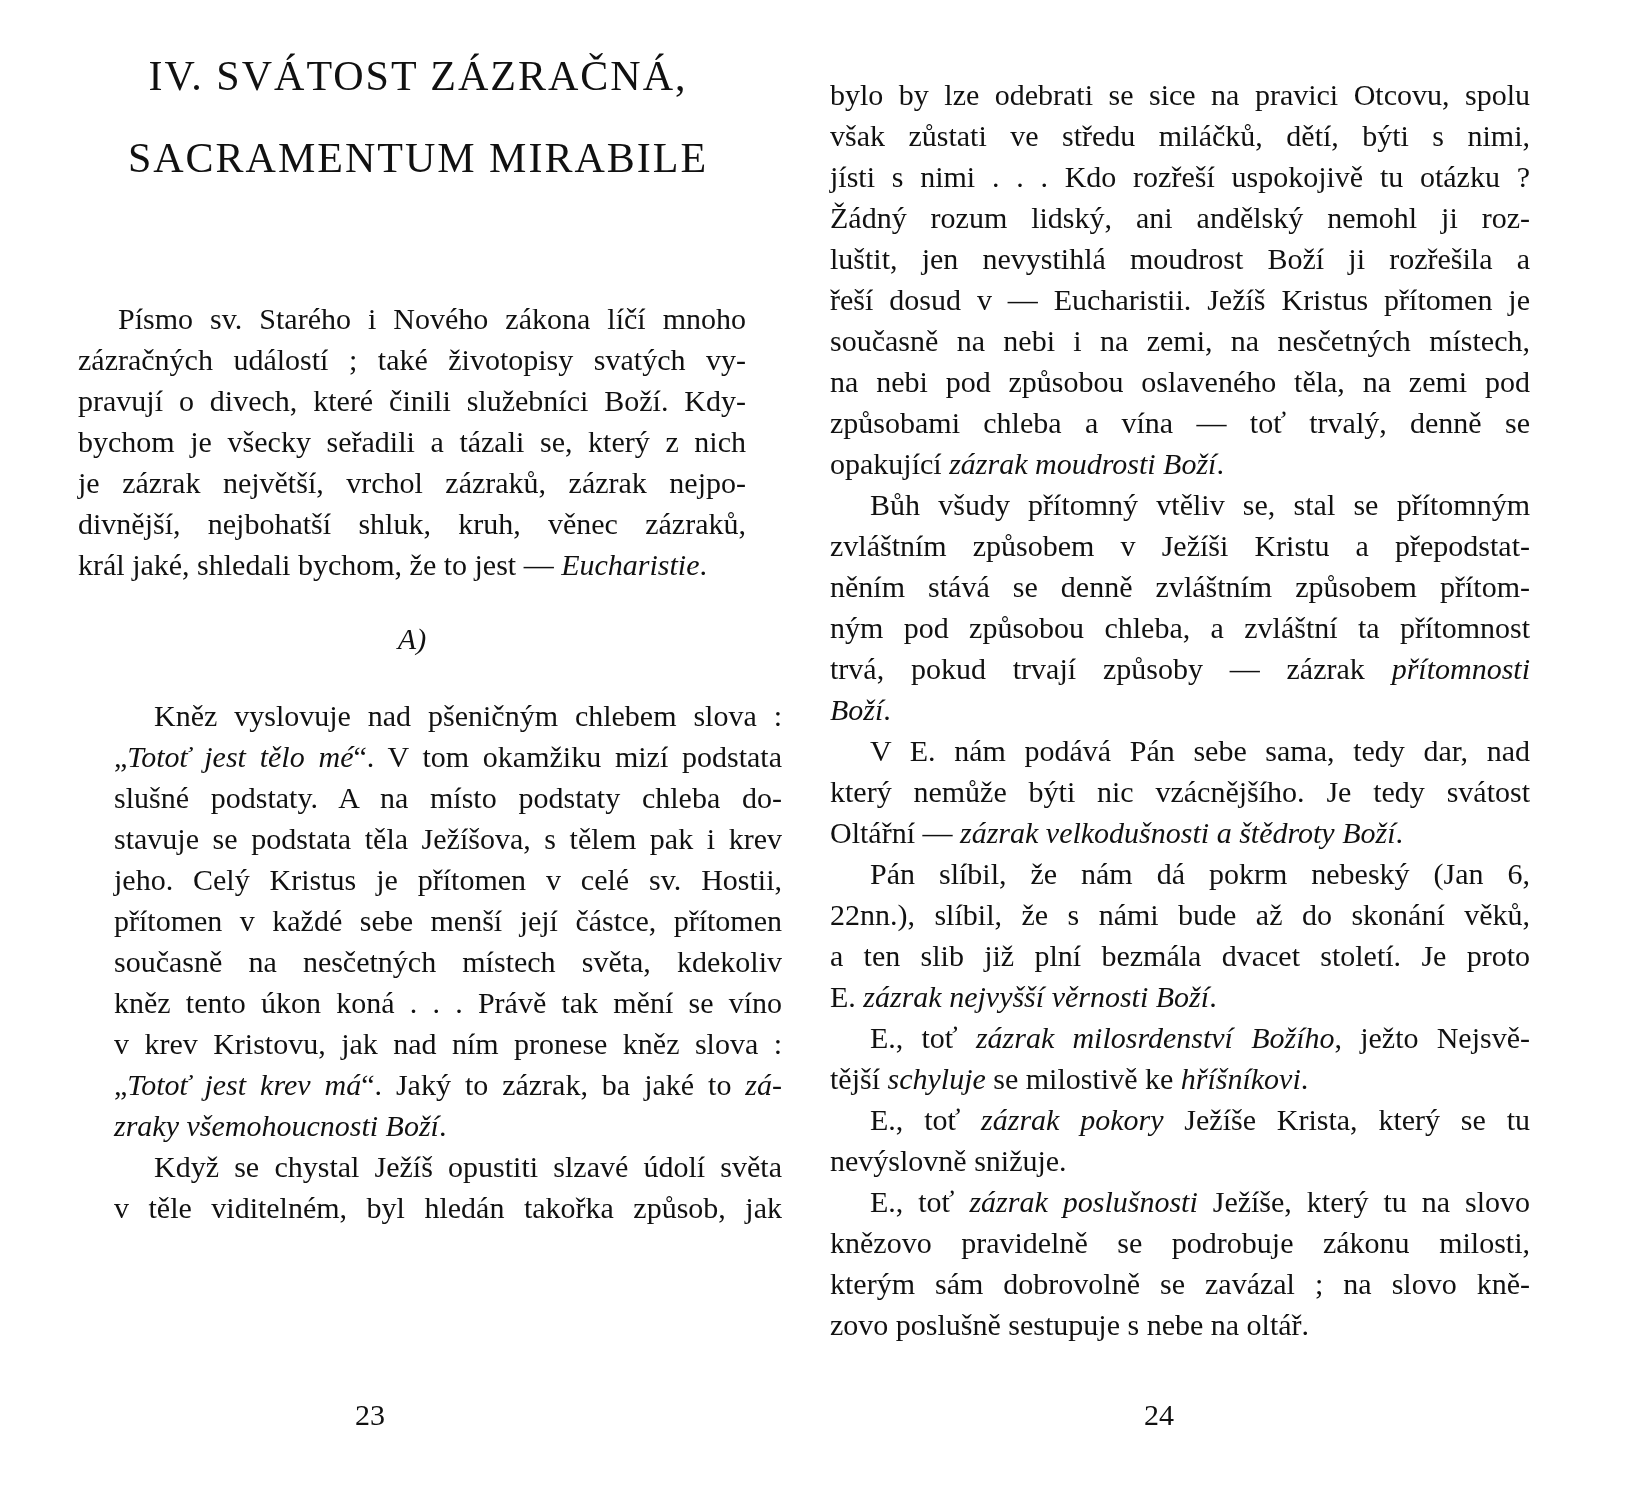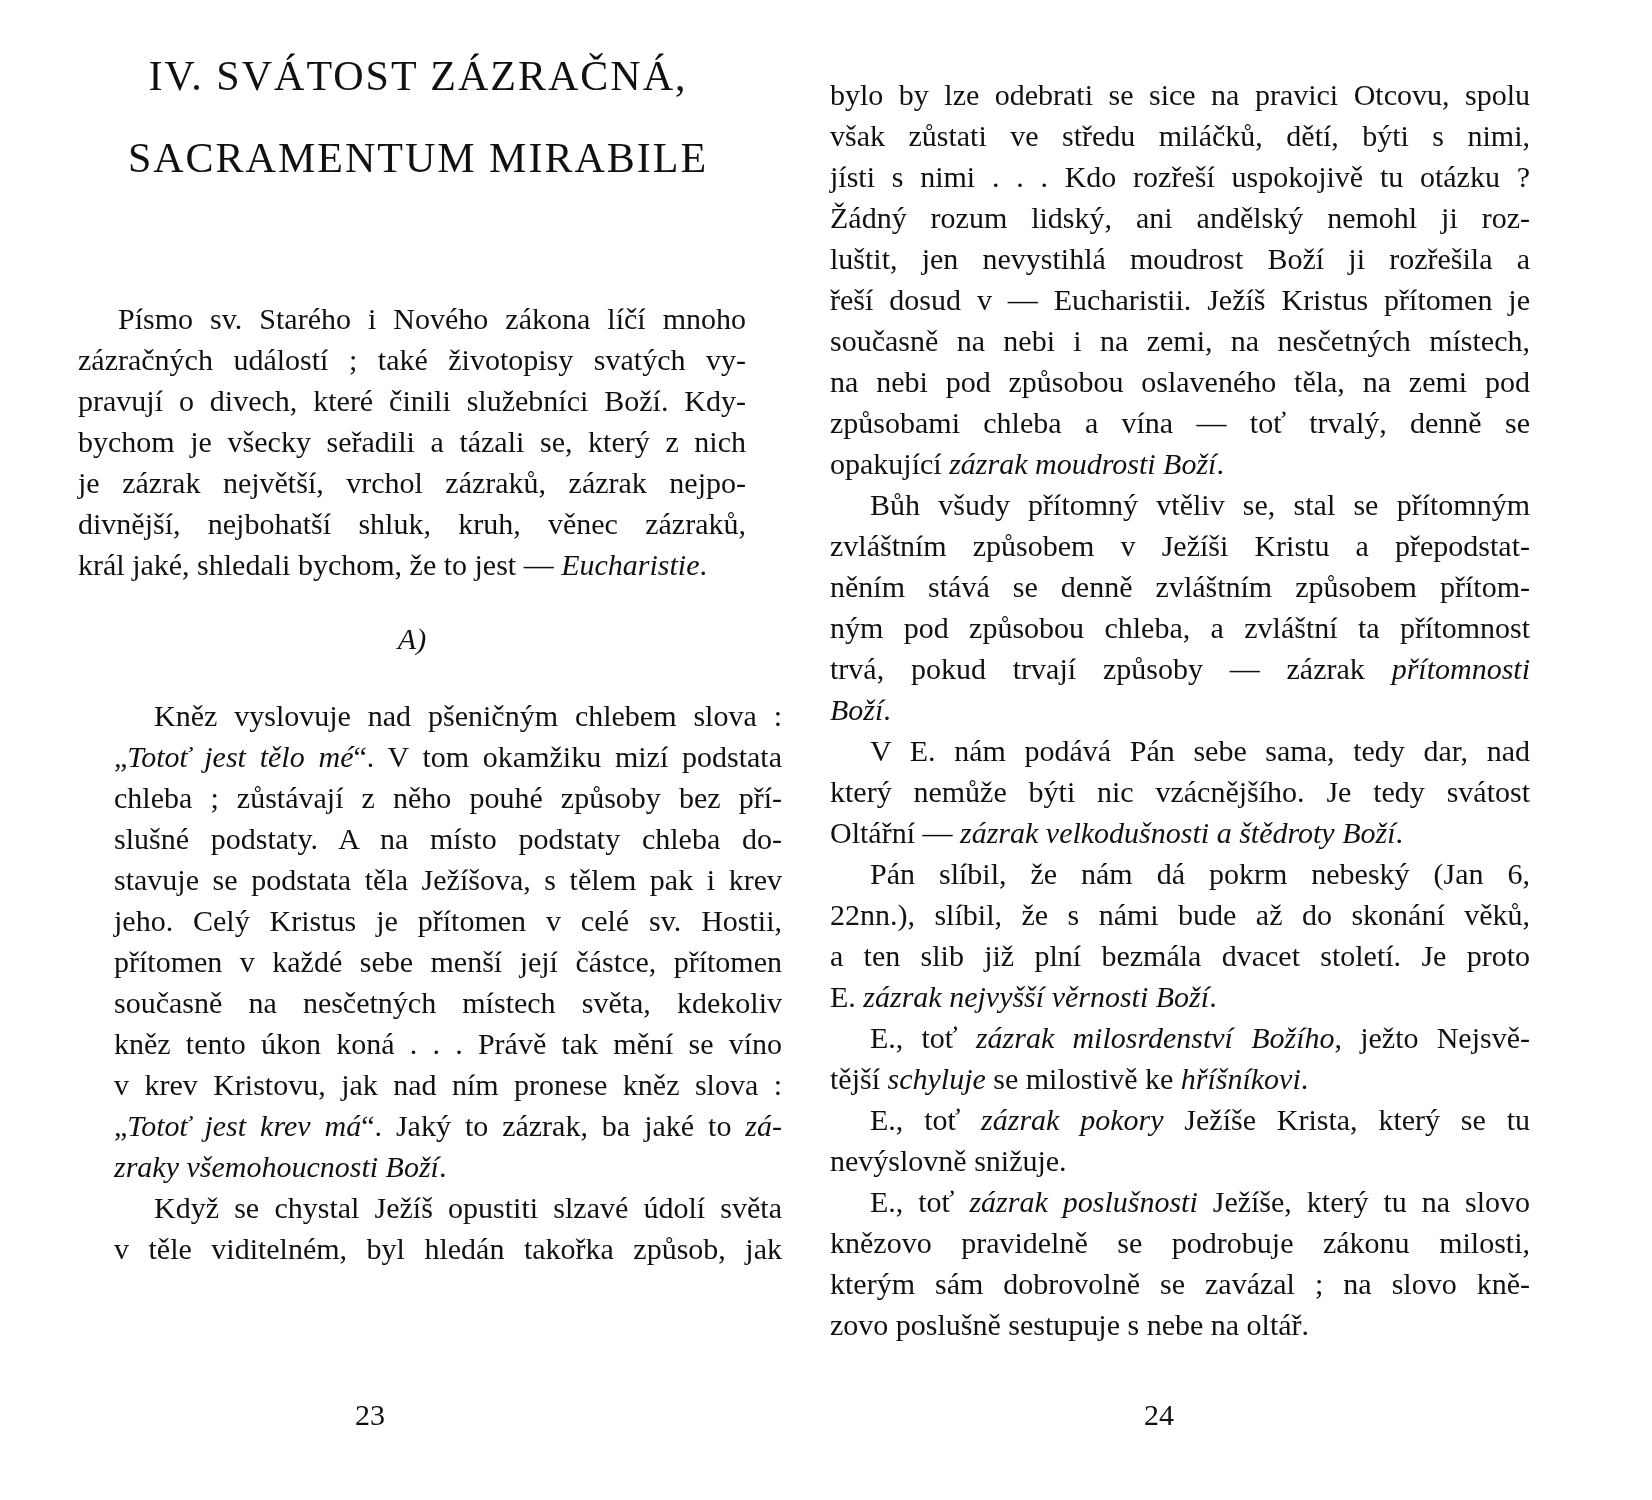--- a/index.html
+++ b/index.html
@@ -61,21 +61,20 @@
       <div class="line"><span class="seg">je zázrak největší, vrchol zázraků, zázrak nejpo-</span></div>
       <div class="line"><span class="seg">divnější, nejbohatší shluk, kruh, věnec zázraků,</span></div>
       <div class="line last"><span class="seg">král jaké, shledali bychom, že to jest — </span><span class="seg italic">Eucharistie</span><span class="seg">.</span></div>
     </div>
 
   <div id="left-section-marker">A)</div>
 
   <div id="left-para-2" class="block">
       <div class="line indent"><span class="seg">Kněz vyslovuje nad pšeničným chlebem slova :</span></div>
       <div class="line"><span class="seg">„</span><span class="seg italic">Totoť jest tělo mé</span><span class="seg">“. V tom okamžiku mizí podstata</span></div>
-      <div class="line"><span class="seg">chleba ; zůstávají z něho pouhé způsoby bez pří-</span></div>
       <div class="line"><span class="seg">slušné podstaty. A na místo podstaty chleba do-</span></div>
       <div class="line"><span class="seg">stavuje se podstata těla Ježíšova, s tělem pak i krev</span></div>
       <div class="line"><span class="seg">jeho. Celý Kristus je přítomen v celé sv. Hostii,</span></div>
       <div class="line"><span class="seg">přítomen v každé sebe menší její částce, přítomen</span></div>
       <div class="line"><span class="seg">současně na nesčetných místech světa, kdekoliv</span></div>
       <div class="line"><span class="seg">kněz tento úkon koná . . . Právě tak mění se víno</span></div>
       <div class="line"><span class="seg">v krev Kristovu, jak nad ním pronese kněz slova :</span></div>
       <div class="line"><span class="seg">„</span><span class="seg italic">Totoť jest krev má</span><span class="seg">“. Jaký to zázrak, ba jaké to </span><span class="seg italic">zá-</span></div>
       <div class="line last"><span class="seg italic">zraky všemohoucnosti Boží</span><span class="seg">.</span></div>
       <div class="line indent"><span class="seg">Když se chystal Ježíš opustiti slzavé údolí světa</span></div>

